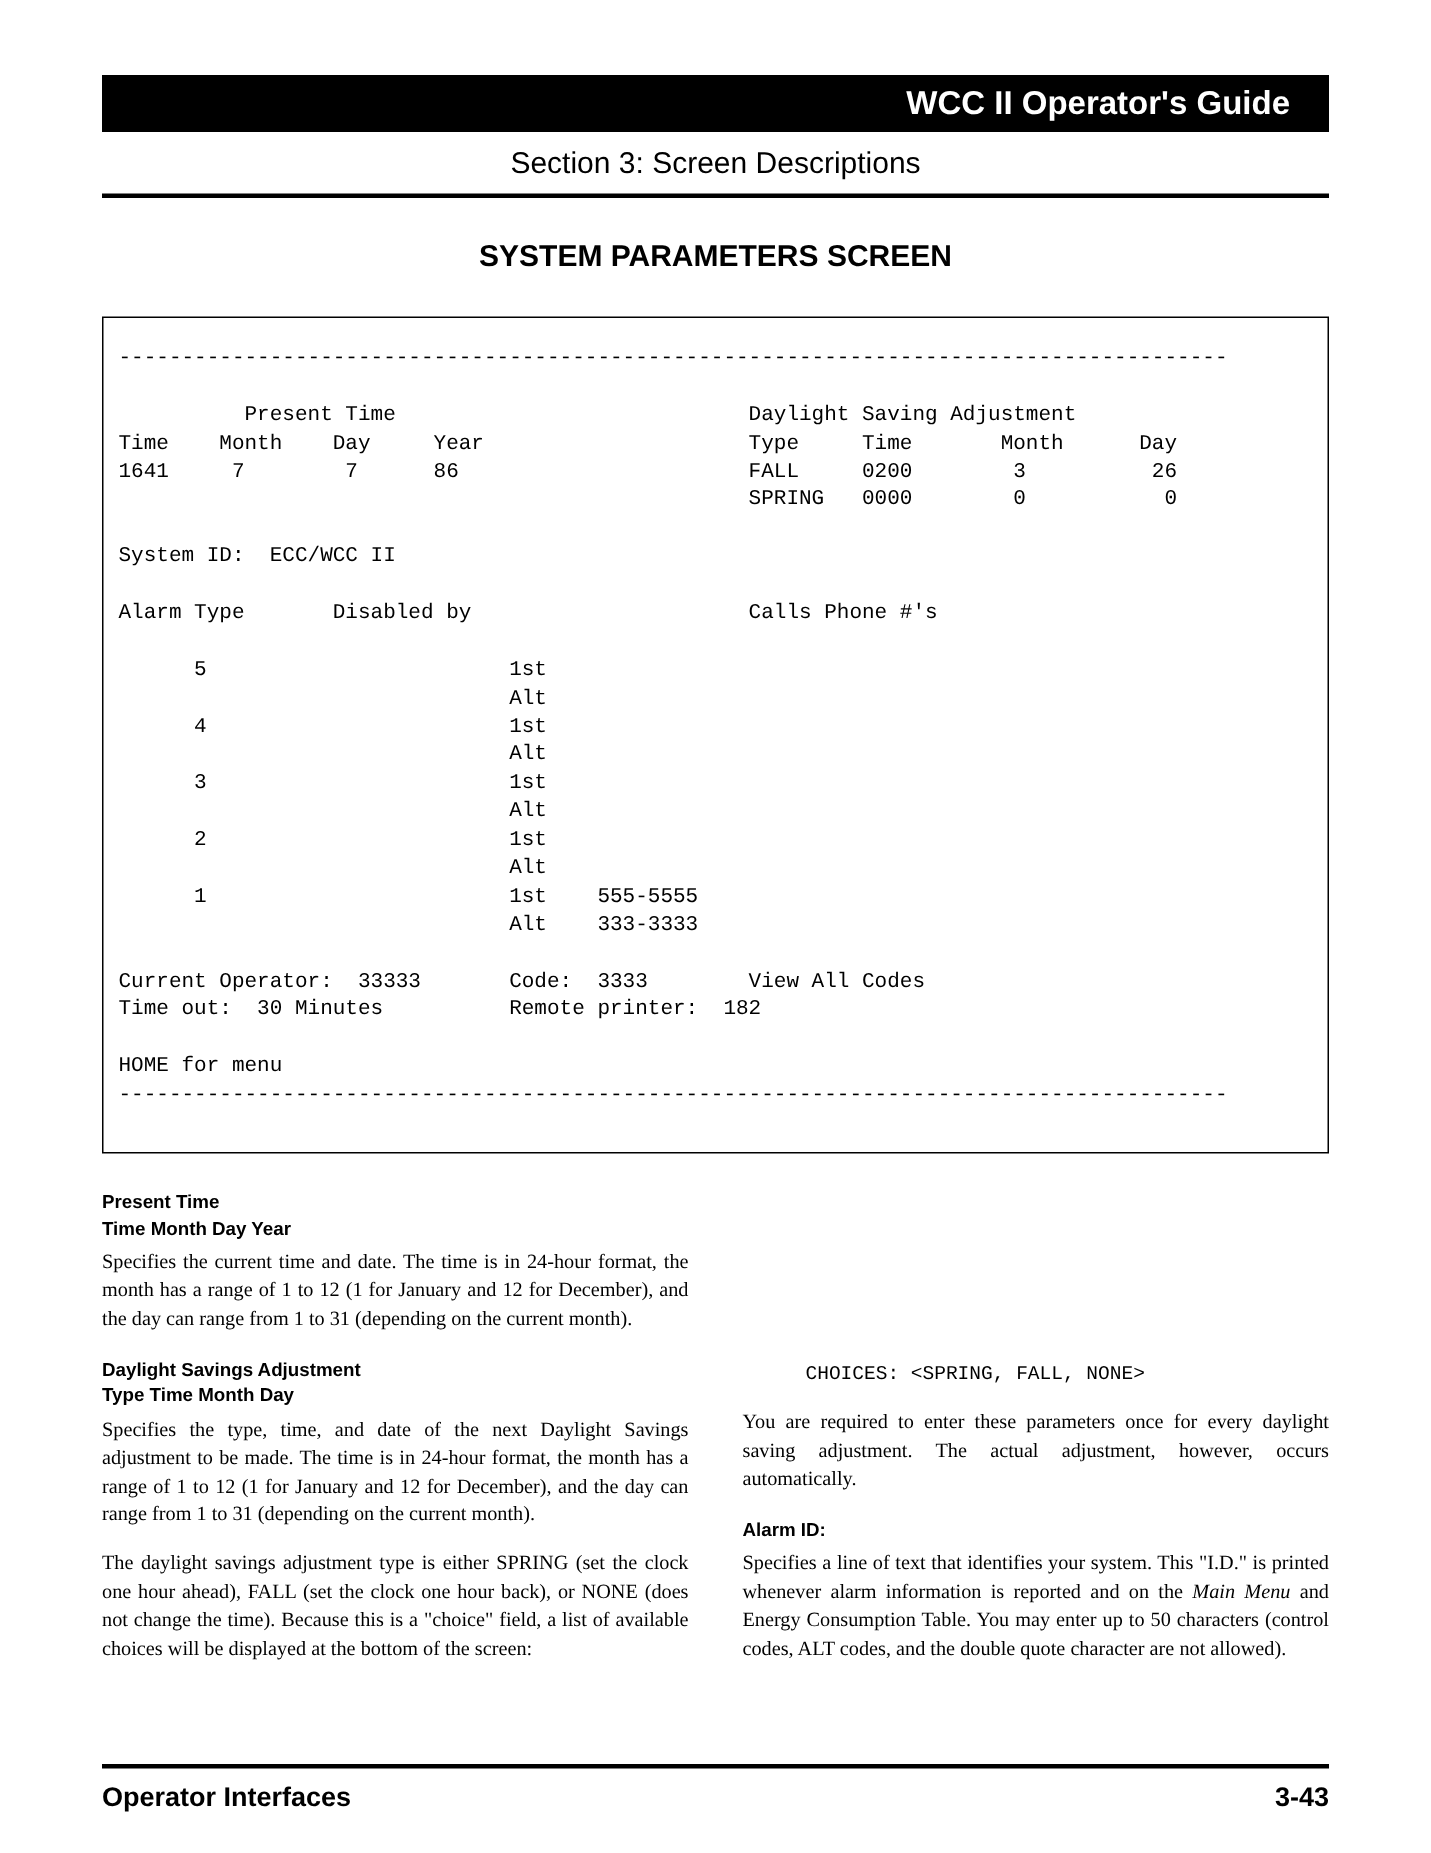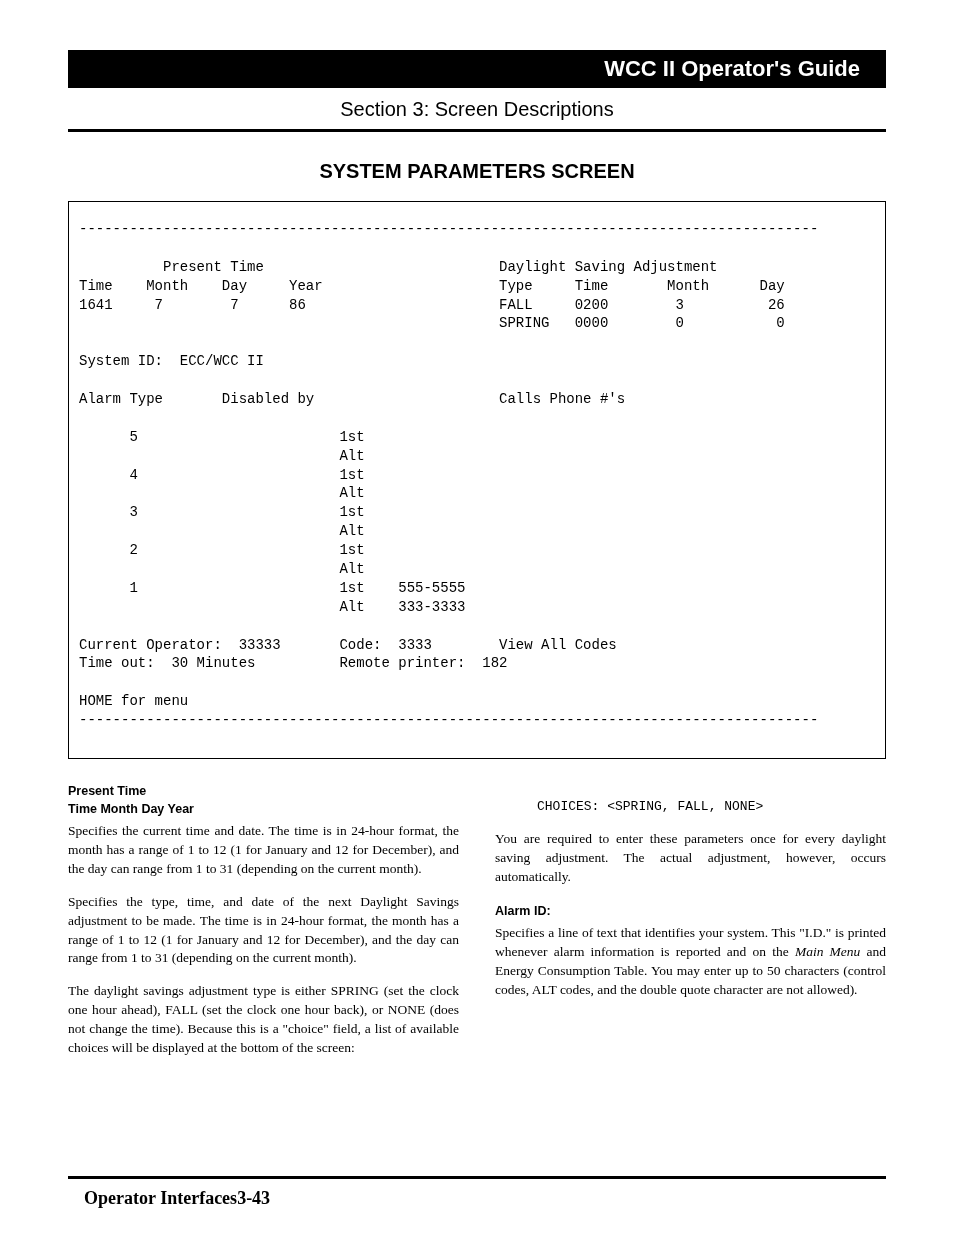--- a/index.html
+++ b/index.html
@@ -29,34 +29,35 @@
     margin-top: 10px;
     padding-bottom: 8px;
     border-bottom: 3.5px solid #000;
   }
   .page-title {
     font-family: Arial, Helvetica, sans-serif;
     font-weight: bold;
     font-size: 20px;
     text-align: center;
     margin-top: 28px;
-    margin-bottom: 18px;
+    margin-bottom: 28px;
   }
   .terminal-box {
     border: 1px solid #000;
     padding: 18px 10px 28px 10px;
     font-family: "Courier New", Courier, monospace;
     font-size: 14px;
     white-space: pre;
     line-height: 1.35;
     margin-bottom: 24px;
   }
   .body-columns {
     display: flex;
     gap: 36px;
+    align-items: flex-end;
   }
   .col {
     flex: 1;
     font-size: 13.5px;
     line-height: 1.4;
   }
   .field-label {
     font-family: Arial, Helvetica, sans-serif;
     font-weight: bold;
     font-size: 12.5px;
@@ -81,25 +82,26 @@
   .italic { font-style: italic; }
   .footer-rule {
     position: absolute;
     left: 68px;
     right: 68px;
     bottom: 56px;
     border-top: 3.5px solid #000;
   }
   .footer {
     position: absolute;
-    left: 84px;
+    left: 68px;
     right: 68px;
     bottom: 26px;
     display: flex;
-    font-family: Liberation Serif, serif;
+    justify-content: space-between;
+    font-family: Liberation Sans, sans-serif;
     font-weight: bold;
     font-size: 18px;
   }
 </style>
 </head>
 <body>
 
 <div class="header-bar">
   <span>WCC II Operator's Guide</span>
 </div>
@@ -137,20 +139,24 @@
 ----------------------------------------------------------------------------------------</div>
 
 <div class="body-columns">
   <div class="col">
     <div class="field-label">
       <span>Present Time</span><br>
       <span>Time  Month  Day  Year</span>
     </div>
     <p class="para">Specifies the current time and date. The time is in 24-hour format, the month has a range of 1 to 12 (1 for January and 12 for December), and the day can range from 1 to 31 (depending on the current month).</p>
 
+    <div class="field-label mt">
+      <span>Daylight  Savings  Adjustment</span><br>
+      <span>Type  Time  Month  Day</span>
+    </div>
     <p class="para">Specifies the type, time, and date of the next Daylight Savings adjustment to be made. The time is in 24-hour format, the month has a range of 1 to 12 (1 for January and 12 for December), and the day can range from 1 to 31 (depending on the current month).</p>
     <p class="para">The daylight savings adjustment type is either SPRING (set the clock one hour ahead), FALL (set the clock one hour back), or NONE (does not change the time). Because this is a "choice" field, a list of available choices will be displayed at the bottom of the screen:</p>
   </div>
 
   <div class="col">
     <div class="choices-line">CHOICES:  &lt;SPRING, FALL, NONE&gt;</div>
     <p class="para">You are required to enter these parameters once for every daylight saving adjustment. The actual adjustment, however, occurs automatically.</p>
 
     <div class="field-label mt">Alarm ID:</div>
     <p class="para">

